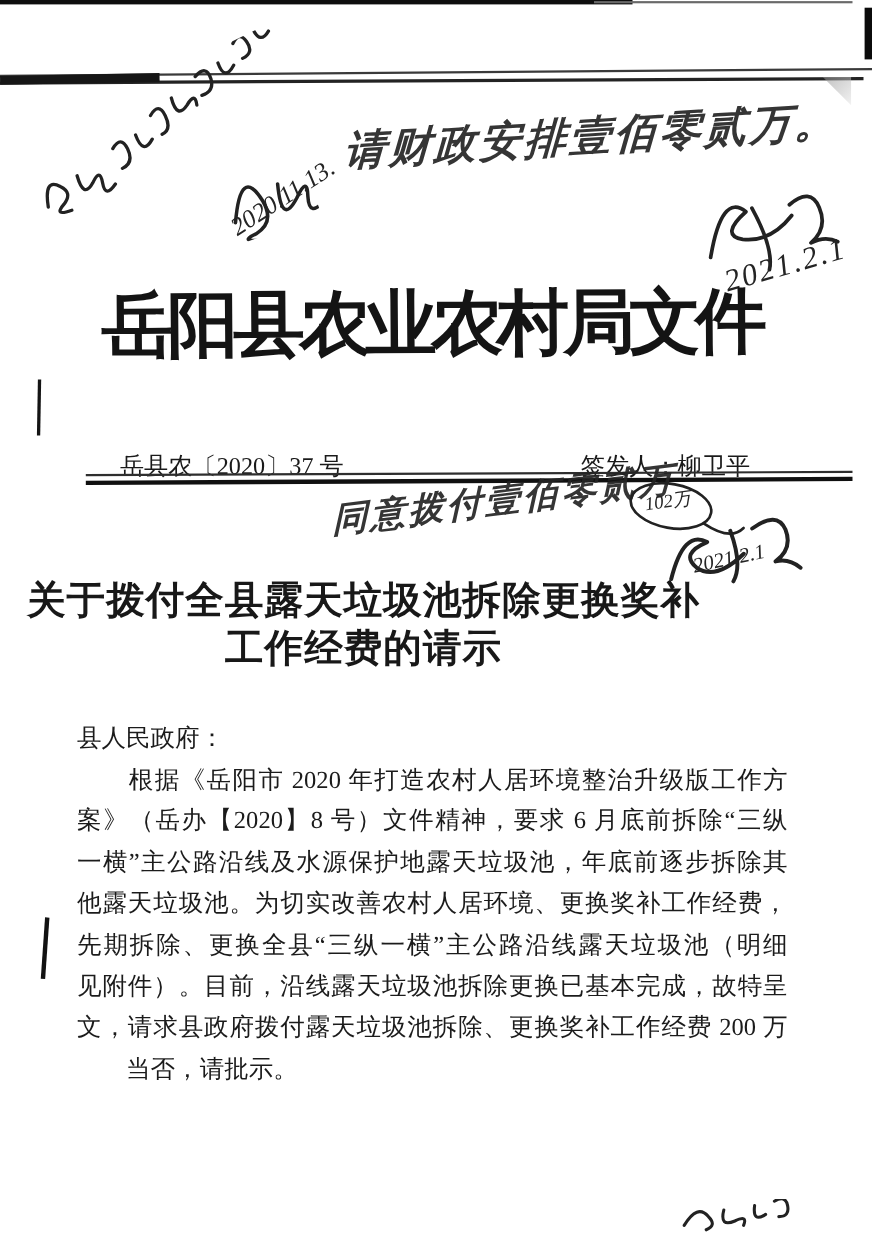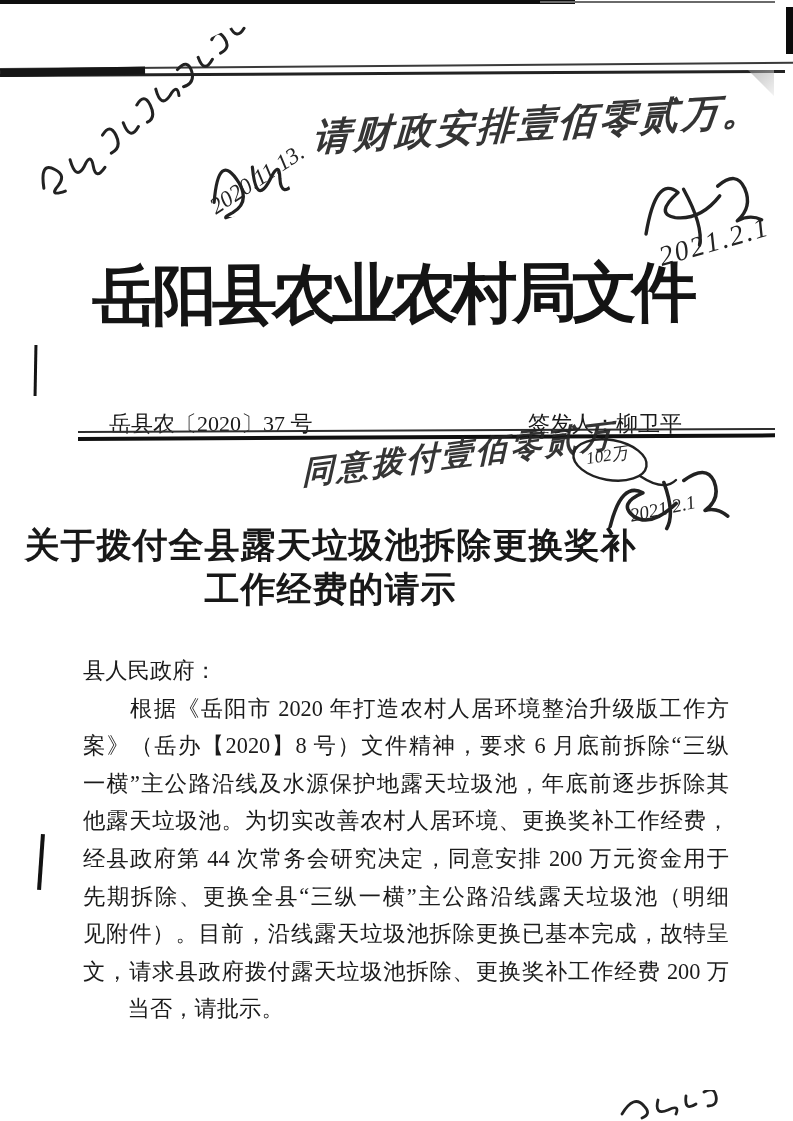--- a/index.html
+++ b/index.html
@@ -26,21 +26,21 @@
     color:#141414;transform:rotate(-0.4deg);
   }
   .docnum-row{left:83px;top:409px;width:646px;font-size:22px;color:#1a1a1a;margin-left:26px;}
   .issuer{left:500px;top:409px;font-size:22px;color:#1a1a1a;margin-left:28px;}
   .rule-thin{left:78px;top:431px;width:697px;height:1.5px;background:#2e2e2e;transform:rotate(-0.25deg);transform-origin:0 0;}
   .rule-thick{left:78px;top:437px;width:697px;height:4px;background:#101010;transform:rotate(-0.3deg);transform-origin:0 0;}
   .doc-title{left:0;width:661px;text-align:center;font-weight:700;color:#181818;font-size:35px;letter-spacing:1px;}
   .doc-title-1{top:522px;}
   .doc-title-2{top:566px;}
   
-  .body-text{left:83px;top:652px;width:646px;font-size:22.3px;line-height:37.6px;color:#1b1b1b;font-family:Liberation Serif, serif;}
+  .body-text{left:70px;top:652px;width:646px;font-size:22.3px;line-height:37.6px;color:#1b1b1b;font-family:Liberation Serif, serif;}
   .body-line{white-space:nowrap;}
   .body-line.fill{white-space:normal;text-align:justify;text-align-last:justify;}
   
   .hand{font-style:italic;color:#242424;white-space:nowrap;}
   .hand-cn{letter-spacing:3px;font-weight:600;opacity:.92;}
   .top-note{left:314px;top:112px;font-size:38px;transform:rotate(-3.5deg) skewX(-6deg);transform-origin:0 0;}
   .approval-note{left:302px;top:452px;font-size:32px;transform:rotate(-7deg) skewX(-6deg);transform-origin:0 50%;}
   .date-topleft{left:205px;top:198px;font-size:23px;transform:rotate(-33deg);transform-origin:0 0;}
   .date-topright{left:655px;top:242px;font-size:28px;transform:rotate(-16deg);transform-origin:0 0;letter-spacing:2px;}
   .date-mid{left:628px;top:505px;font-size:19px;transform:rotate(-12deg);transform-origin:0 0;}
@@ -93,21 +93,20 @@
 
 <div class="abs doc-title doc-title-1">关于拨付全县露天垃圾池拆除更换奖补</div>
 <div class="abs doc-title doc-title-2">工作经费的请示</div>
 
 <div class="abs body-text">
     <div class="body-line">县人民政府：</div>
     <div class="body-line fill">　　根据《岳阳市 2020 年打造农村人居环境整治升级版工作方</div>
     <div class="body-line fill">案》（岳办【2020】8 号）文件精神，要求 6 月底前拆除“三纵</div>
     <div class="body-line fill">一横”主公路沿线及水源保护地露天垃圾池，年底前逐步拆除其</div>
     <div class="body-line fill">他露天垃圾池。为切实改善农村人居环境、更换奖补工作经费，</div>
-    <div class="body-line fill">经县政府第 44 次常务会研究决定，同意安排 200 万元资金用于</div>
     <div class="body-line fill">先期拆除、更换全县“三纵一横”主公路沿线露天垃圾池（明细</div>
     <div class="body-line fill">见附件）。目前，沿线露天垃圾池拆除更换已基本完成，故特呈</div>
     <div class="body-line fill">文，请求县政府拨付露天垃圾池拆除、更换奖补工作经费 200 万</div>
     <div class="body-line">　　当否，请批示。</div>
   </div>
 
 <svg class="abs scrawl" style="left:616px;top:1090px;width:110px;height:31px;" viewBox="0 0 110 31">
   <path stroke-width="2.8" d="M6,24 q12,-20 22,-8 q8,8 -2,12 m16,-18 q-4,16 10,10 q12,-6 8,4 m10,-18 q-2,16 10,8 m8,-12 q10,-6 12,4 q2,10 -8,10"></path>
 </svg>
 

